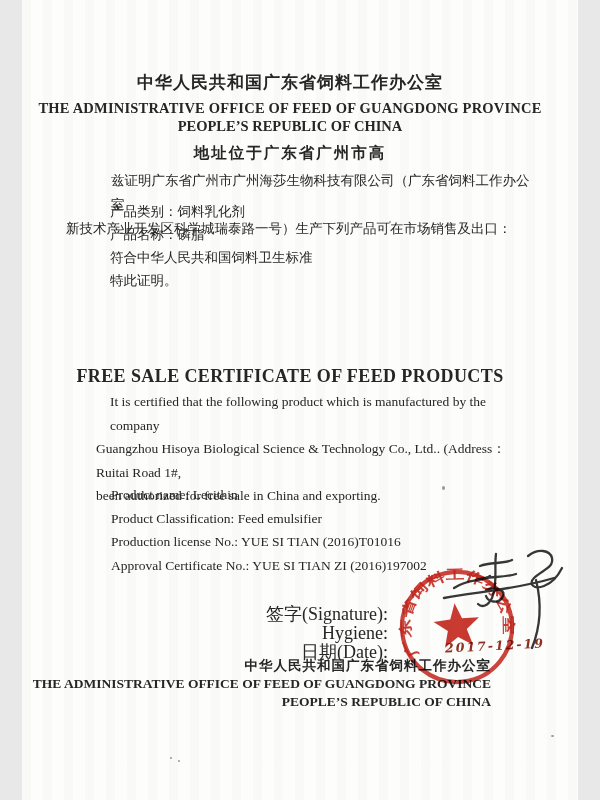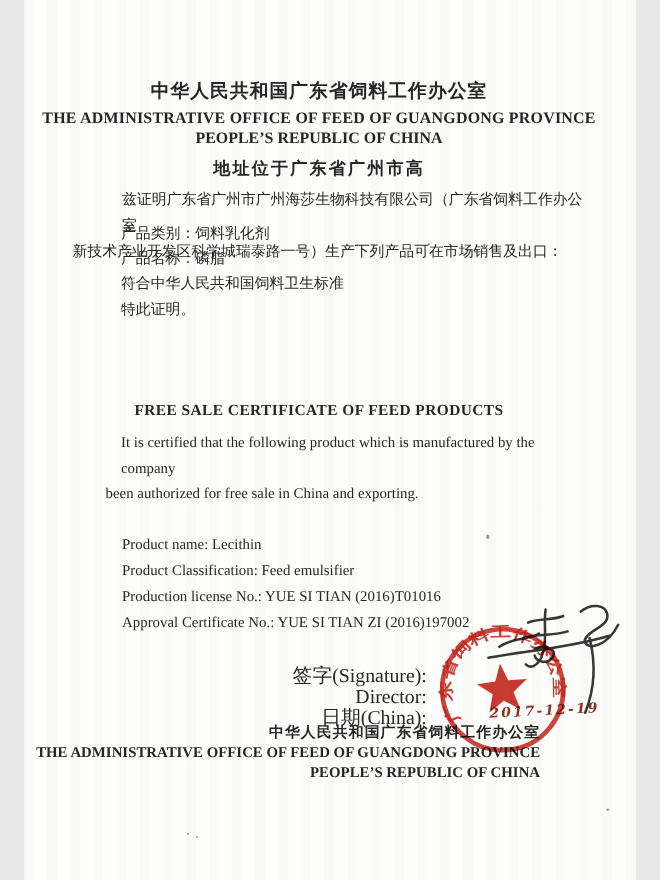--- a/index.html
+++ b/index.html
@@ -19,21 +19,21 @@
   .h-cn{font-size:17px;font-weight:bold;letter-spacing:1px;}
   .h-en{font-size:14.5px;font-weight:bold;letter-spacing:0.2px;line-height:16px;margin-top:6px;}
   .h-en2{font-size:14.5px;font-weight:bold;margin-top:2px;}
   .doc-title{font-size:15.5px;font-weight:bold;letter-spacing:2px;}
   .body-text{font-size:13.5px;line-height:24px;}
   .cn-para{left:44px;right:40px;}
   .cn-para .line{display:block;}
   .cn-para .line.first{padding-left:45px;}
   .cn-items{left:88px;right:30px;font-size:13.5px;line-height:23px;}
   .cn-items .item{display:block;}
-  .en-title{font-size:14px;font-weight:bold;letter-spacing:0.4px;}
+  .en-title{font-size:18px;font-weight:bold;letter-spacing:0.4px;}
   .en-para{left:74px;right:58px;font-size:13.5px;line-height:23.5px;}
   .en-para .line{display:block;}
   .en-para .line.first{padding-left:14px;}
   .en-items{left:89px;right:20px;font-size:13.5px;line-height:23.5px;}
   .en-items .item{display:block;}
   .sig-block{right:190px;text-align:right;font-size:18px;line-height:19px;}
   .sig-block .row{display:block;}
   .footer{right:87px;text-align:right;}
   .footer .f-cn{font-size:13.5px;font-weight:bold;letter-spacing:1px;line-height:18px;}
   .footer .f-en{font-size:13.5px;font-weight:bold;line-height:17.5px;}
@@ -68,34 +68,35 @@
     <span class="item">产品类别：饲料乳化剂</span>
     <span class="item">产品名称：磷脂</span>
     <span class="item">符合中华人民共和国饲料卫生标准</span>
     <span class="item">特此证明。</span>
   </div>
 
   <div class="abs centered en-title" style="top:366px;">FREE SALE CERTIFICATE OF FEED PRODUCTS</div>
 
   <div class="abs en-para" style="top:390px;">
     <span class="line first">It is certified that the following product which is manufactured by the company</span>
+    <span class="line">Guangzhou Hisoya Biological Science &amp; Technology Co., Ltd.. (Address：Ruitai Road 1#,</span>
     <span class="line">been authorized for free sale in China and exporting.</span>
   </div>
 
   <div class="abs en-items" style="top:483px;">
     <span class="item">Product name: Lecithin</span>
     <span class="item">Product Classification: Feed emulsifier</span>
     <span class="item">Production license No.: YUE SI TIAN (2016)T01016</span>
     <span class="item">Approval Certificate No.: YUE SI TIAN ZI (2016)197002</span>
   </div>
 
   <div class="abs sig-block" style="top:605px;">
     <span class="row">签字(Signature):</span>
-    <span class="row">Director:</span>
-    <span class="row">日期(China):</span>
+    <span class="row">Hygiene:</span>
+    <span class="row">日期(Date):</span>
   </div>
 
   <div class="abs footer" style="top:657px;">
     <div class="f-cn">中华人民共和国广东省饲料工作办公室</div>
     <div class="f-en">THE ADMINISTRATIVE OFFICE OF FEED OF GUANGDONG PROVINCE</div>
     <div class="f-en">PEOPLE’S REPUBLIC OF CHINA</div>
   </div>
 
   <svg class="abs seal" style="left:369px;top:561px;" width="132" height="132" viewBox="0 0 132 132">
     <defs>

